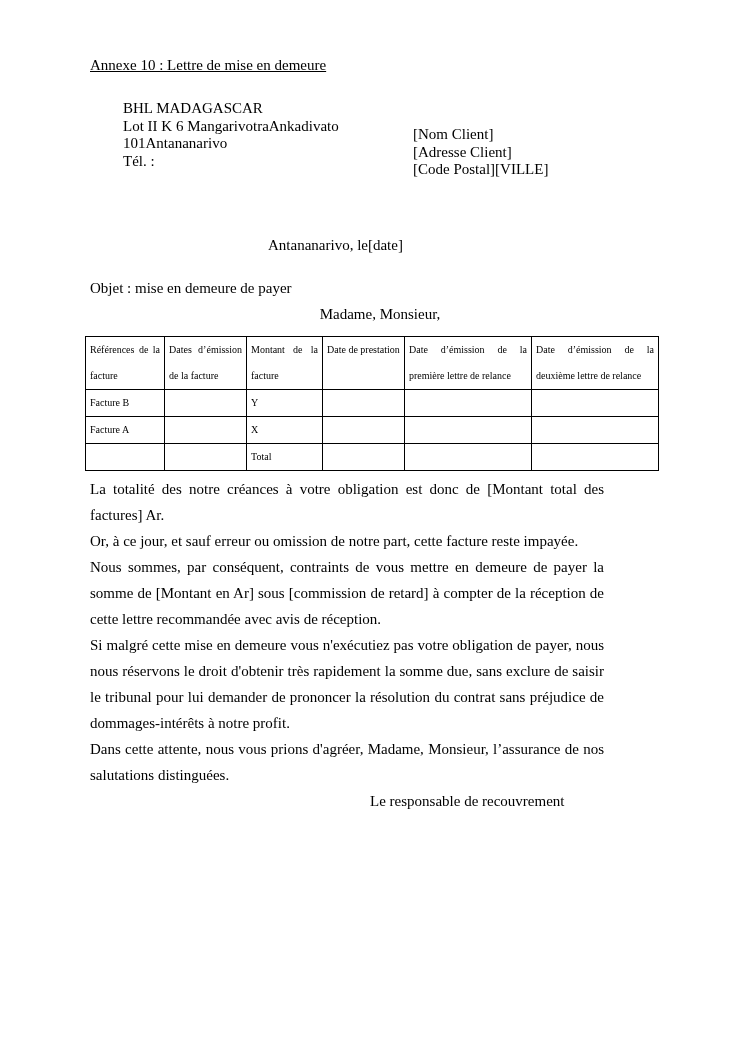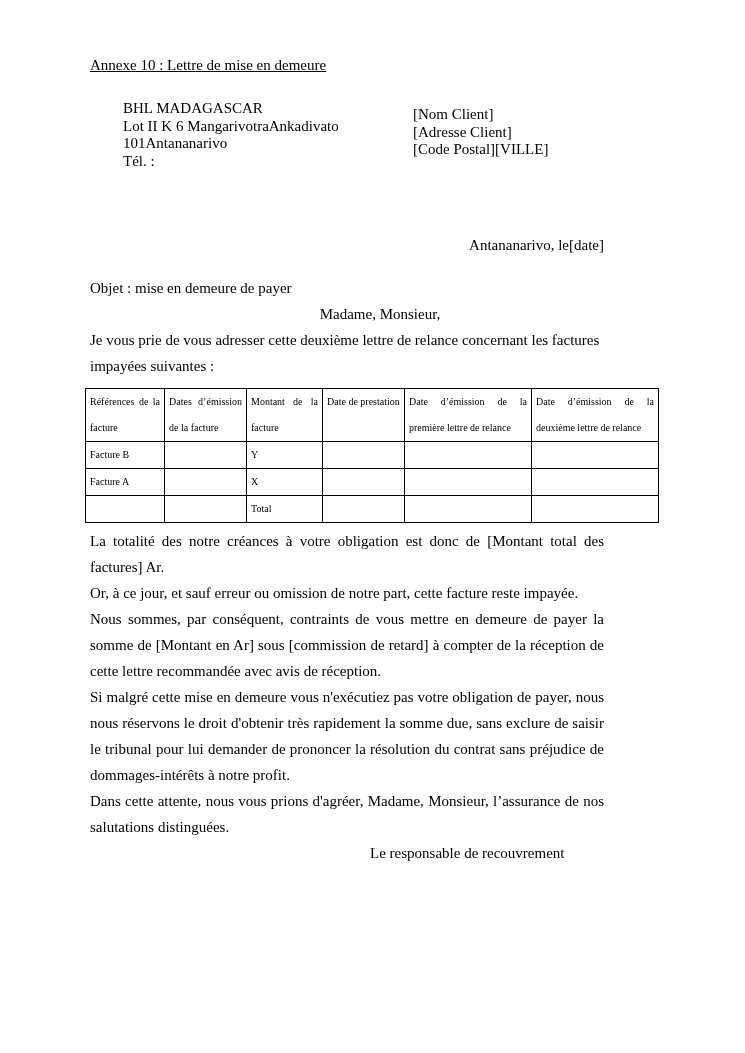--- a/index.html
+++ b/index.html
@@ -30,27 +30,26 @@
     min-height: 72px;
   }
   .sender .addr-line,
   .recipient .addr-line {
     line-height: 17.5px;
     white-space: nowrap;
   }
   .recipient {
     position: absolute;
     left: 290px;
-    top: 6px;
+    top: 26px;
   }
   .dateline {
     margin-top: 60px;
     padding-left: 178px;
     line-height: 26px;
-    text-align: right;
   }
   .body {
     margin-top: 17px;
     line-height: 26px;
   }
   .body p { margin: 0; }
   .salutation { padding-left: 66px; text-align: center; }
   .para-justify { text-align: justify; }
   table.invoice-table {
     border-collapse: collapse;
@@ -99,21 +98,20 @@
       <div class="addr-line">[Adresse Client]</div>
       <div class="addr-line">[Code Postal][VILLE]</div>
     </div>
   </div>
 
   <div class="dateline">Antananarivo, le[date]</div>
 
   <div class="body">
     <p class="subject">Objet : mise en demeure de payer</p>
     <p class="salutation">Madame, Monsieur,</p>
-    <p class="intro">Je vous prie de vous adresser cette deuxième lettre de relance concernant les factures impayées suivantes :</p>
 
     <table class="invoice-table">
       <colgroup>
         <col class="col-1">
           <col class="col-2">
           <col class="col-3">
         <col class="col-4">
           <col class="col-5">
           <col class="col-6">
       </colgroup>

